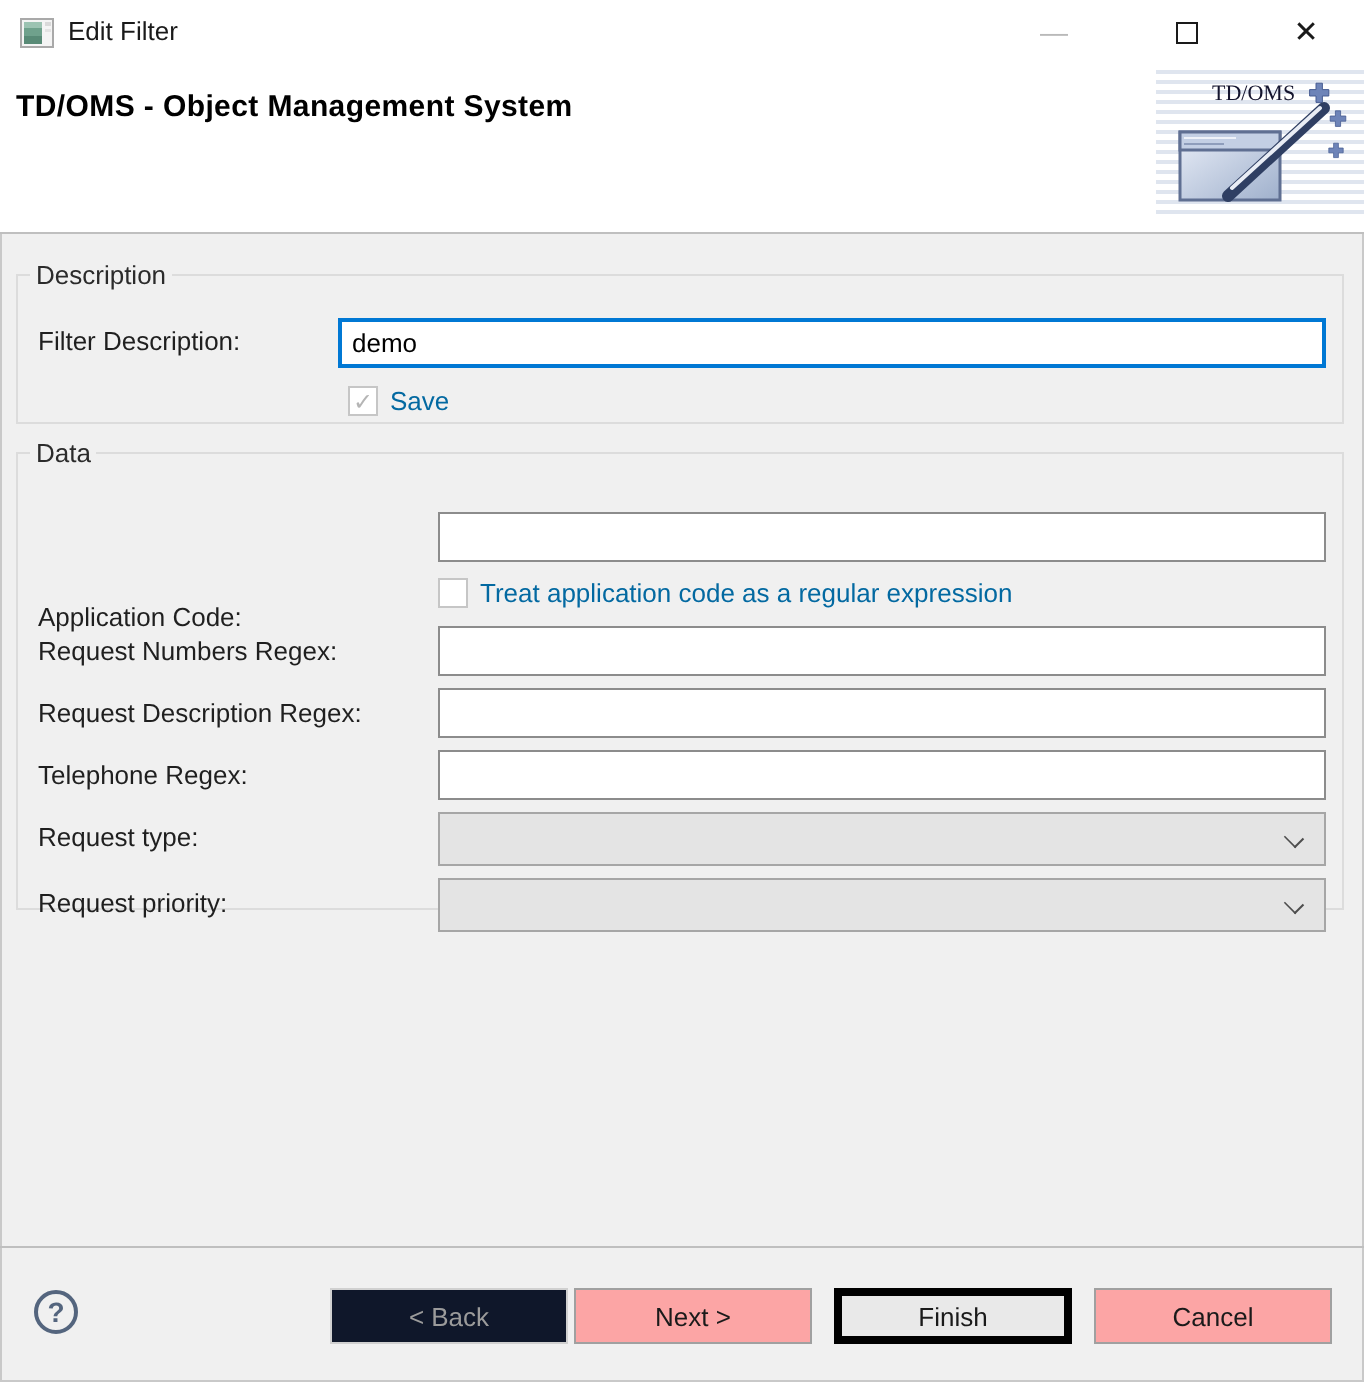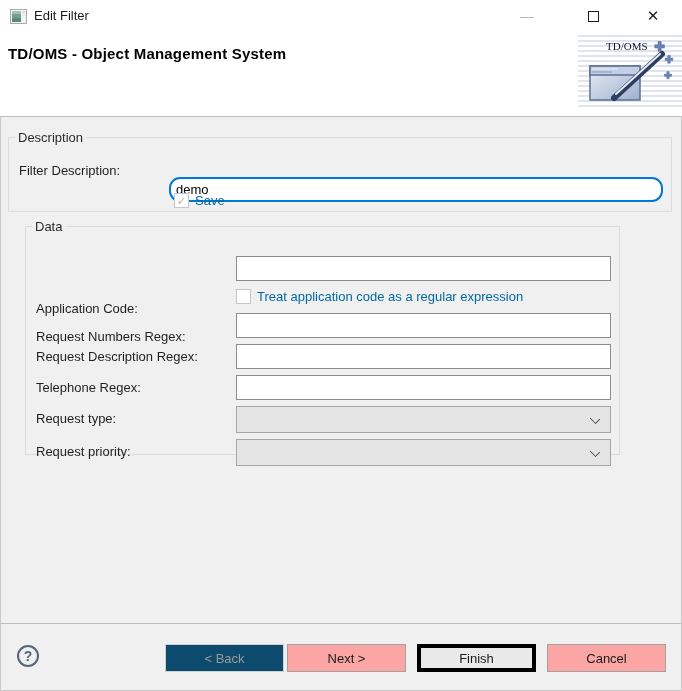--- a/index.html
+++ b/index.html
@@ -29,21 +29,21 @@
     background:repeating-linear-gradient(to bottom, rgba(223,229,240,0) 0 3px, #dfe5ef 3px 5px);
   }
   .separator { position:absolute; left:0; right:0; height:1px; background:#bfbfbf; }
   .sep-top { top:116px; }
   .sep-bottom { top:623px; }
 
   
   fieldset { position:absolute; border:1px solid #dcdcdc; }
   legend { font-size:13px; color:#2b2b2b; margin-left:6px; padding:0 3px; }
   .group-desc { left:8px; top:130px; width:664px; height:82px; }
-  .group-data { left:25px; top:219px; width:595px; height:236px; }
+  .group-data { left:8px; top:219px; width:664px; height:236px; }
 
   .fld-label { position:absolute; left:10px; color:#1f1f1f; white-space:nowrap; }
   .txt {
     position:absolute; left:210px; right:8px; height:25px;
     border:1px solid #8c8c8c; background:#fff; font:13px "Liberation Sans","DejaVu Sans",sans-serif;
     padding:0 5px; color:#000; outline:none;
   }
   .txt.focused { left:160px; border:2px solid #0078d4; }
 
   .checkrow { position:absolute; display:flex; align-items:center; gap:6px; }
@@ -65,21 +65,21 @@
   .help-btn {
     position:absolute; left:17px; top:645px; width:22px; height:22px; border-radius:50%;
     border:2px solid #54657e; color:#54657e; font-size:14px; font-weight:bold;
     display:flex; align-items:center; justify-content:center;
   }
   .btn {
     position:absolute; top:644px; width:119px; height:28px;
     display:flex; align-items:center; justify-content:center;
     font-size:13px; color:#1a1a1a; background:#fca5a5; border:1px solid #a0a0a0;
   }
-  .btn-back { left:165px; background:#0c4a6e; border-color:#d0d0d0; color:#9b9b9b; }
+  .btn-back { left:165px; background:#0f172a; border-color:#d0d0d0; color:#9b9b9b; }
   .btn-next { left:287px; }
   .btn-finish { left:417px; border:4px solid #000000; background:#e9e9e9; }
   .btn-cancel { left:547px; }
 </style>
 </head>
 <body>
 
 <div class="window">
 
   <div class="titlebar">
@@ -130,41 +130,41 @@
         <line x1="82" y1="22" x2="38" y2="62" stroke="#e9edf5" stroke-width="2" stroke-linecap="round"></line>
       </svg>
     </div>
   </div>
 
   <div class="separator sep-top"></div>
 
   <fieldset class="group-desc">
     <legend>Description</legend>
     <span class="fld-label" style="top:18px;">Filter Description:</span>
-    <input class="txt focused" style="top: 32px; border-radius: 11px;" type="text" value="demo">
+    <input class="txt focused" style="top: 14px;" type="text" value="demo">
     <div class="checkrow" style="left:165px; top:48px;">
       <span class="cb">
         <span class="mark">✓</span>
       </span>
       <span class="cb-label">Save</span>
     </div>
   </fieldset>
 
   <fieldset class="group-data">
     <legend>Data</legend>
 
     <span class="fld-label" style="top:27px;margin-top:40px;">Application Code:</span>
     <input class="txt" style="top: 22px;" type="text" value="">
 
     <div class="checkrow" style="left:210px; top:55px;">
       <span class="cb"></span>
       <span class="cb-label">Treat application code as a regular expression</span>
     </div>
 
-    <span class="fld-label" style="top:84px;margin-top:11px;">Request Numbers Regex:</span>
+    <span class="fld-label" style="top:84px;">Request Numbers Regex:</span>
     <input class="txt" style="top: 79px;" type="text" value="">
 
     <span class="fld-label" style="top:115px;">Request Description Regex:</span>
     <input class="txt" style="top: 110px;" type="text" value="">
 
     <span class="fld-label" style="top:146px;">Telephone Regex:</span>
     <input class="txt" style="top: 141px;" type="text" value="">
 
     <span class="fld-label" style="top:177px;">Request type:</span>
     <div class="combo" style="top:172px;">

